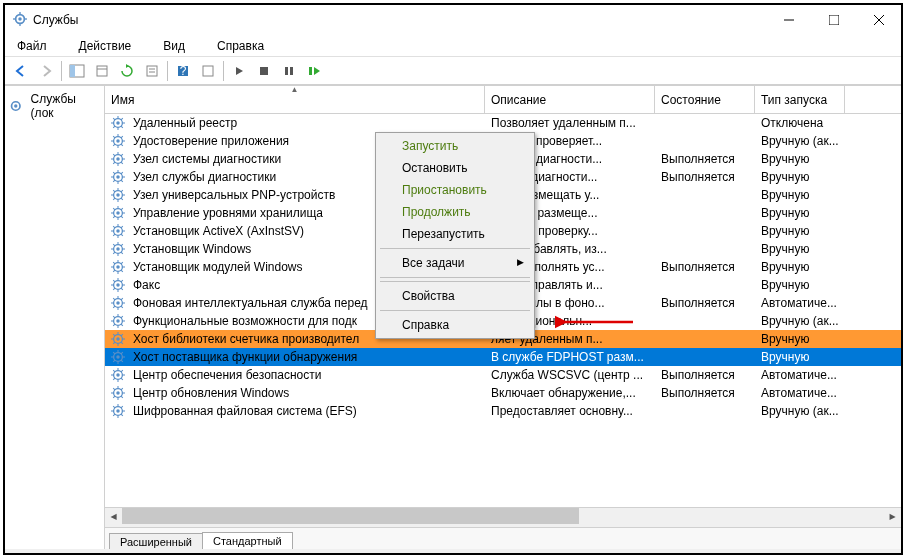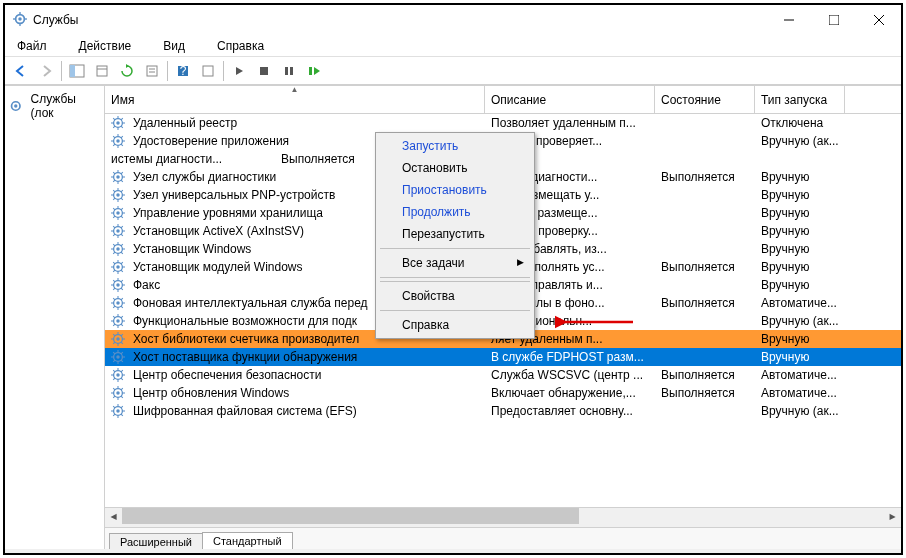--- a/index.html
+++ b/index.html
@@ -39,21 +39,21 @@
 .svc-icon{flex-shrink:0;}
 .tabs{height:22px;border-top:1px solid #d0d0d0;display:flex;align-items:flex-end;padding-left:4px;background:#f8f8f8;}
 .tab{border:1px solid #aaa;border-bottom:none;padding:2px 10px;background:#fff;margin-right:-1px;font-size:11px;position:relative;}
 .tab.inactive{background:#f0f0f0;top:1px;}
 .scrollbar-h{height:17px;background:#f0f0f0;border-top:1px solid #d0d0d0;display:flex;}
 .sb-track{flex:1;position:relative;}
 .sb-thumb{position:absolute;left:0;width:60%;height:100%;background:#c8c8c8;}
 .sb-btn{width:17px;height:17px;background:#f0f0f0;display:flex;align-items:center;justify-content:center;font-size:8px;color:#555;}
 .context-menu{position:absolute;background:#f0f0f0;border:1px solid #a0a0a0;box-shadow:2px 2px 4px rgba(0,0,0,0.3);width:160px;z-index:100;padding:2px;}
 .ctx-item{padding:4px 20px 4px 24px;position:relative;}
-.ctx-item.disabled{color:#1d4ed8;}
+.ctx-item.disabled{color:#4d7c0f;}
 .ctx-sep{height:1px;background:#c0c0c0;margin:3px 2px;}
 .ctx-arrow{position:absolute;right:8px;top:5px;font-size:9px;}
 .arrow-annot{position:absolute;z-index:200;}
 .gear-icon{width:14px;height:14px;}
 .statusbar{height:4px;background:#f0f0f0;}
 .pane-sep{height:3px;background:#f0f0f0;}
 </style>
 </head>
 <body>
 
@@ -260,20 +260,37 @@
                   <line x1="4.5" y1="11.5" x2="2.5" y2="13.5"></line>
                 </g>
               </svg>
               <span>Удостоверение приложения</span>
             </div>
             <div class="cell desc">еляет и проверяет...</div>
             <div class="cell state"></div>
             <div class="cell start">Вручную (ак...</div>
           </div>
           <div class="row">
+            <div class="cell name">
+              <svg class="svc-icon gear-icon" viewBox="0 0 16 16">
+                <circle cx="8" cy="8" r="5" fill="none" stroke="#5a8fc7" stroke-width="1.5"></circle>
+                <circle cx="8" cy="8" r="2" fill="#5a8fc7"></circle>
+                <g stroke="#5a8fc7" stroke-width="1.2">
+                  <line x1="8" y1="0" x2="8" y2="3"></line>
+                  <line x1="8" y1="13" x2="8" y2="16"></line>
+                  <line x1="0" y1="8" x2="3" y2="8"></line>
+                  <line x1="13" y1="8" x2="16" y2="8"></line>
+                  <line x1="2.5" y1="2.5" x2="4.5" y2="4.5"></line>
+                  <line x1="11.5" y1="11.5" x2="13.5" y2="13.5"></line>
+                  <line x1="13.5" y1="2.5" x2="11.5" y2="4.5"></line>
+                  <line x1="4.5" y1="11.5" x2="2.5" y2="13.5"></line>
+                </g>
+              </svg>
+              <span>Узел системы диагностики</span>
+            </div>
             <div class="cell desc">истемы диагности...</div>
             <div class="cell state">Выполняется</div>
             <div class="cell start">Вручную</div>
           </div>
           <div class="row">
             <div class="cell name">
               <svg class="svc-icon gear-icon" viewBox="0 0 16 16">
                 <circle cx="8" cy="8" r="5" fill="none" stroke="#5a8fc7" stroke-width="1.5"></circle>
                 <circle cx="8" cy="8" r="2" fill="#5a8fc7"></circle>
                 <g stroke="#5a8fc7" stroke-width="1.2">

